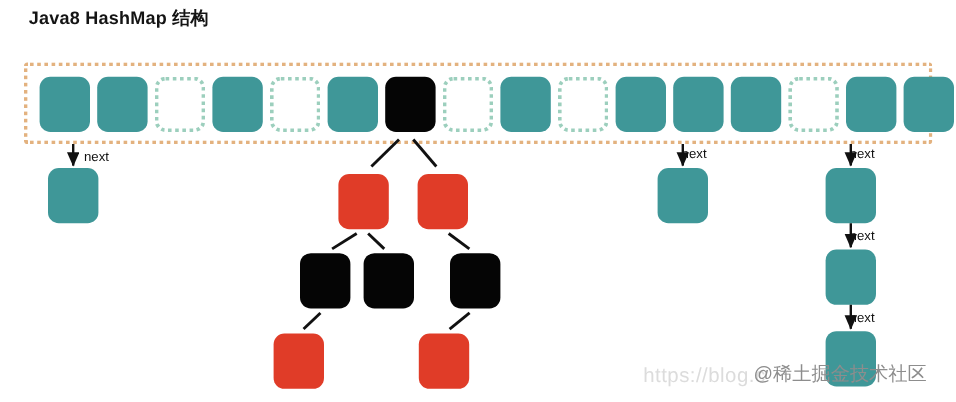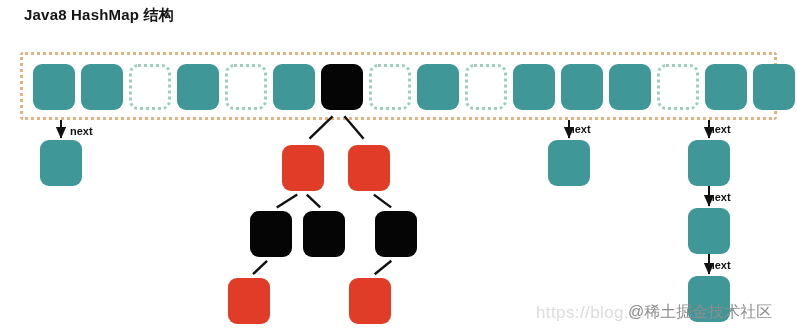--- a/index.html
+++ b/index.html
@@ -74,21 +74,21 @@
     position: absolute;
     left: 0;
     top: 0;
     width: 797px;
     height: 335px;
     pointer-events: none;
   }
   .next-label {
     position: absolute;
     font-size: 11px;
-    font-weight: bold;
+    font-weight: normal;
     color: #111111;
     white-space: nowrap;
   }
 
   
   #url-watermark {
     position: absolute;
     left: 536px;
     top: 303px;
     font-size: 17px;

